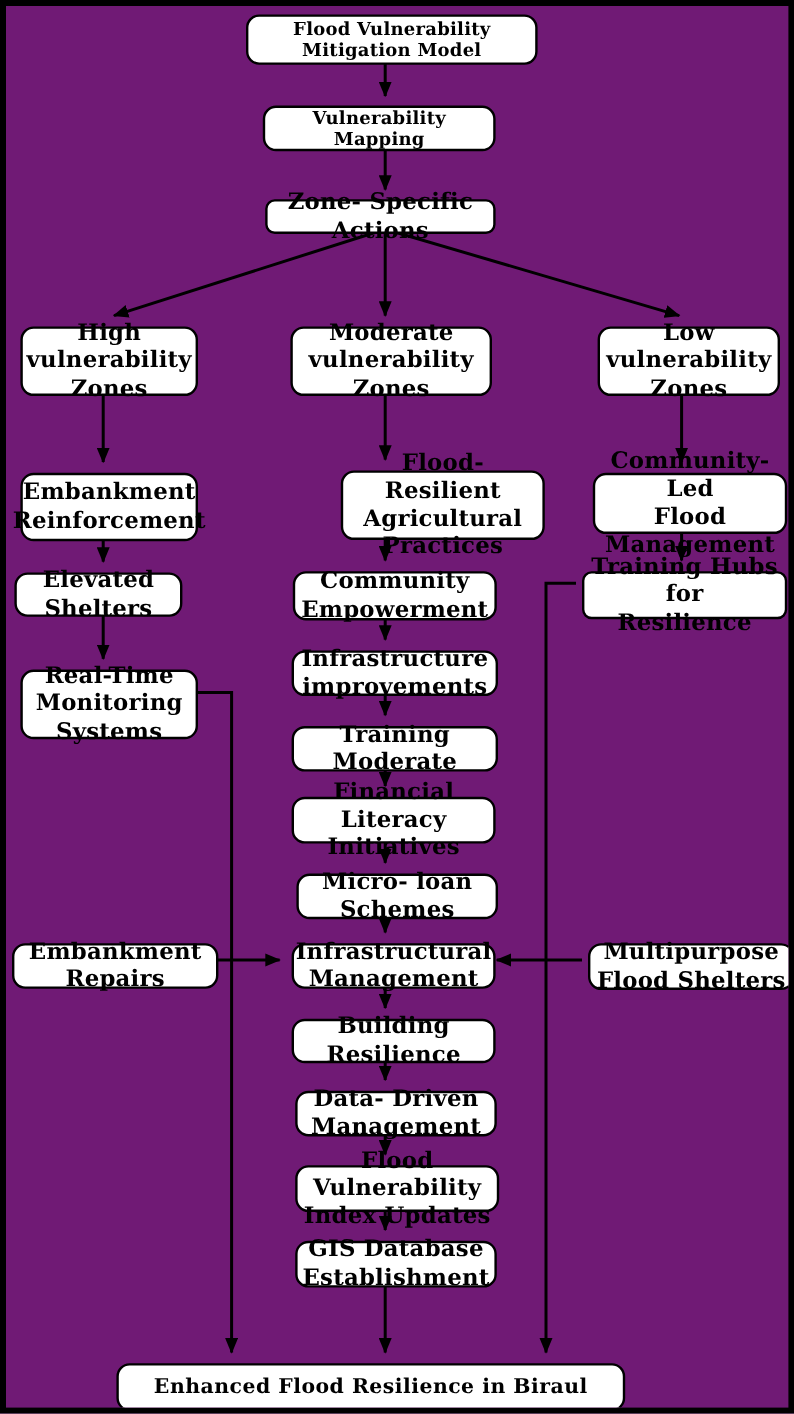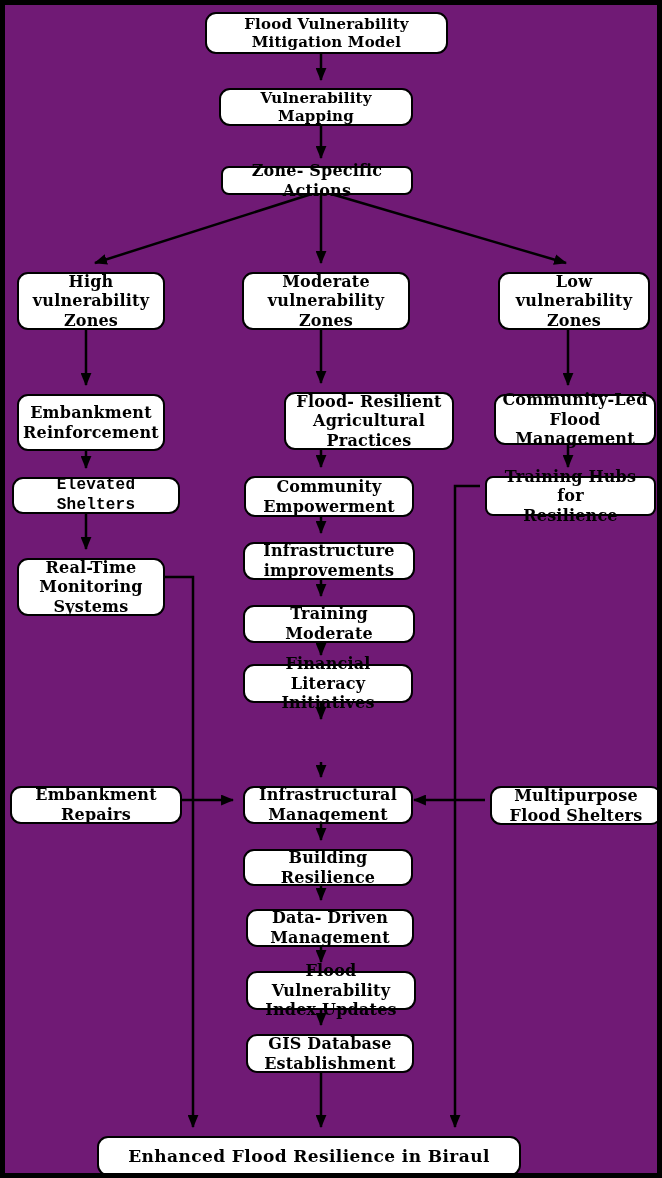--- a/index.html
+++ b/index.html
@@ -17,21 +17,21 @@
     position:absolute;
     box-sizing:border-box;
     background:#fff;
     border:2.5px solid #000;
     border-radius:11px;
     display:flex;
     align-items:center;
     justify-content:center;
     text-align:center;
     font-weight:bold;
-    font-size:16px;
+    font-size:19px;
     line-height:1.22;
     letter-spacing:0.2px;
     color:#000;
     white-space:pre-line;
     padding:1px 4px;
     z-index:2;
   }
   .node.small-radius{border-radius:8px;}
   .node.title{font-size:15px;}
   .node.final{font-size:17px;letter-spacing:0.4px;}
@@ -39,21 +39,21 @@
   
   #n-model{left:200px;top:7px;width:243px;height:42px;}
   #n-mapping{left:214px;top:83px;width:194px;height:38px;}
   #n-zone-actions{left:216px;top:161px;width:192px;height:29px;}
   #n-high-zones{left:12px;top:267px;width:148px;height:58px;}
   #n-moderate-zones{left:237px;top:267px;width:168px;height:58px;}
   #n-low-zones{left:493px;top:267px;width:152px;height:58px;}
   #n-embankment-reinforcement{left:12px;top:389px;width:148px;height:57px;}
   #n-flood-resilient-ag{left:239px;top:387px;width:170px;height:58px;margin-left:40px;}
   #n-community-led{left:489px;top:389px;width:162px;height:51px;}
-  #n-elevated-shelters{left:7px;top:472px;width:168px;height:37px;font-family:Liberation Mono, monospace;}
+  #n-elevated-shelters{left:7px;top:472px;width:140px;height:37px;}
   #n-community-empowerment{left:239px;top:471px;width:170px;height:41px;}
   #n-training-hubs{left:480px;top:471px;width:171px;height:40px;}
   #n-realtime-monitoring{left:12px;top:553px;width:148px;height:58px;}
   #n-infrastructure-improvements{left:238px;top:537px;width:172px;height:38px;}
   #n-training-programs{left:238px;top:600px;width:172px;height:38px;}
   #n-financial-literacy{left:238px;top:659px;width:170px;height:39px;}
   #n-micro-loan{left:242px;top:723px;width:168px;height:38px;}
   #n-embankment-repairs{left:5px;top:781px;width:172px;height:38px;}
   #n-infrastructural-management{left:238px;top:781px;width:170px;height:38px;}
   #n-multipurpose-shelters{left:485px;top:781px;width:172px;height:39px;}
@@ -143,20 +143,22 @@
 Resilience</div>
 
   <div class="node" id="n-realtime-monitoring">Real-Time
 Monitoring
 Systems</div>
   <div class="node" id="n-infrastructure-improvements">Infrastructure
 improvements</div>
   <div class="node" id="n-training-programs">Training  Moderate</div>
   <div class="node" id="n-financial-literacy">Financial Literacy
 Initiatives</div>
+  <div class="node" id="n-micro-loan">Micro- loan
+Schemes</div>
 
   <div class="node" id="n-embankment-repairs">Embankment
 Repairs</div>
   <div class="node" id="n-infrastructural-management">Infrastructural
 Management</div>
   <div class="node" id="n-multipurpose-shelters">Multipurpose
 Flood Shelters</div>
 
   <div class="node" id="n-building-resilience">Building Resilience</div>
   <div class="node" id="n-data-driven">Data- Driven

